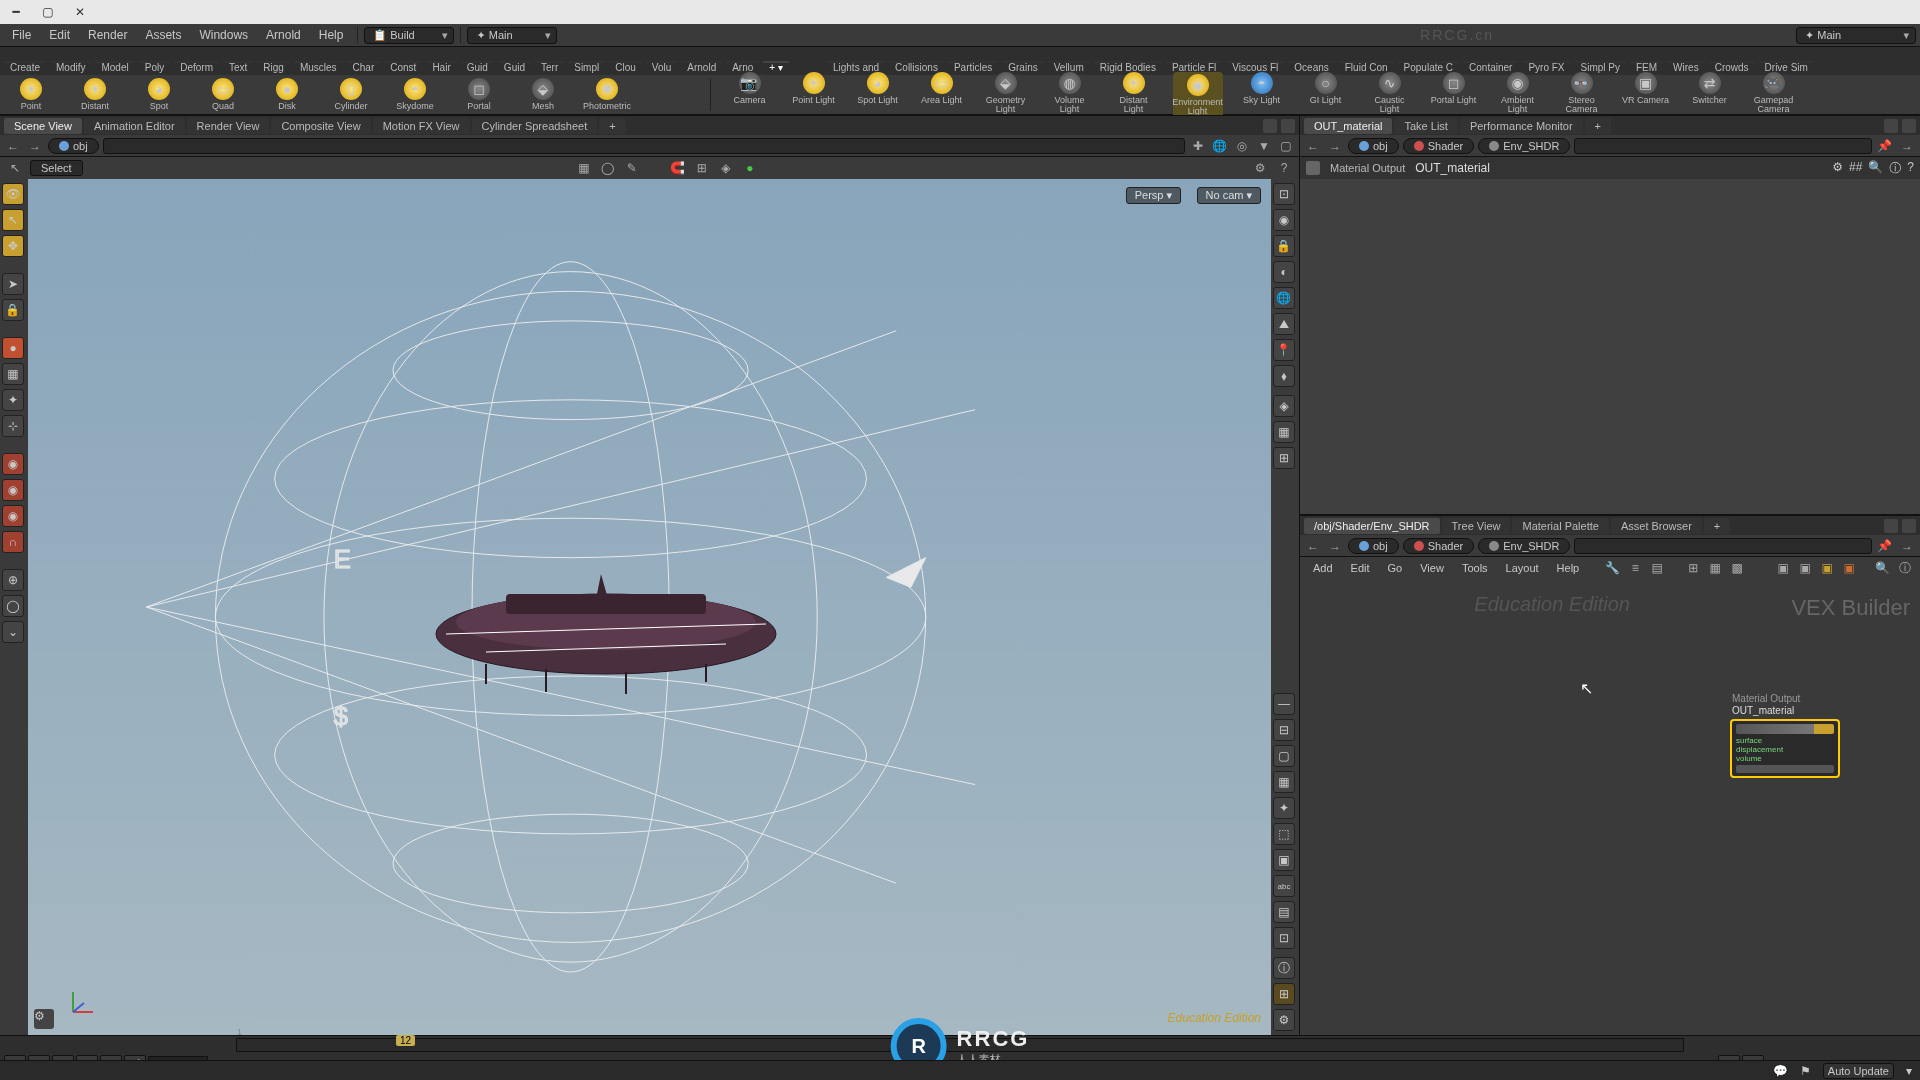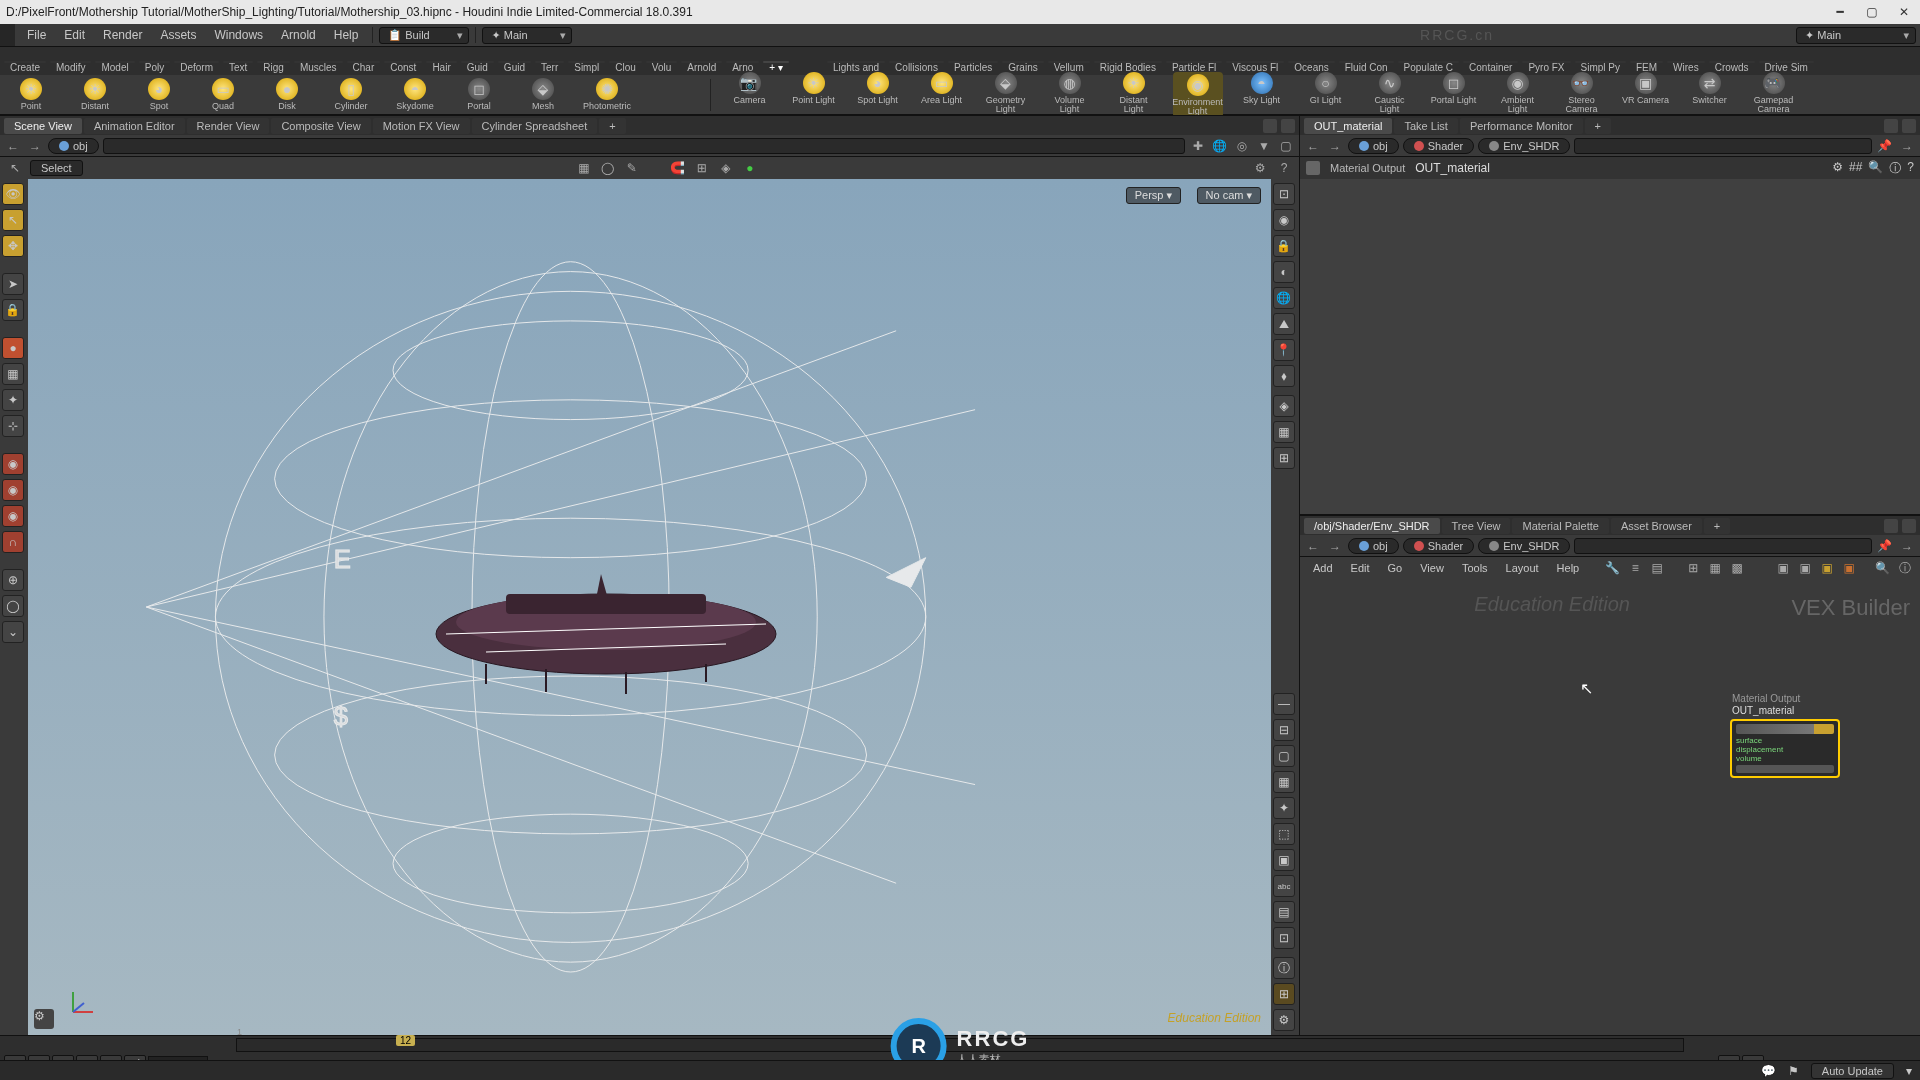--- a/index.html
+++ b/index.html
@@ -13,21 +13,21 @@
     --border: #1a1a1a;
     --viewport-sky-top: #88a5bb;
     --viewport-sky-bot: #a6b8c2;
   }
   * { box-sizing: border-box; margin:0; padding:0; font-family: Arial, sans-serif; }
   body { background: var(--bg-darkest); color: var(--text-light); overflow:hidden; width:1920px; height:1080px; position:relative; font-size:12px; }
   .titlebar { height:24px; background:#e8e8e8; color:#222; display:flex; align-items:center; padding:0 6px; justify-content:space-between; }
   .titlebar .title { font-size:12px; }
   .titlebar .winbtns { display:flex; gap:12px; }
   .titlebar .winbtn { width:20px; text-align:center; cursor:pointer; color:#333; }
-  .menubar { height:22px; background: var(--bg-dark); display:flex; align-items:center; padding:0 4px; gap:2px;margin-left:15px; }
+  .menubar { height:22px; background: var(--bg-dark); display:flex; align-items:center; padding:0 4px; gap:2px; }
   .menubar .mi { padding:2px 8px; font-size:12px; }
   .menubar .divider { width:1px; height:16px; background:#222; margin:0 4px; }
   .menubar .dropdown { background:#2a2a2a; border:1px solid #111; border-radius:3px; padding:1px 22px 1px 8px; position:relative; min-width:90px; font-size:11px; }
   .menubar .dropdown:after { content:"▾"; position:absolute; right:6px; top:1px; color:#aaa; }
   .shelfbar { height:16px; background: var(--bg-darker); display:flex; gap:4px; padding:14px 4px; border-top:1px solid #111; }
   .shelfbar .tab { font-size:10px; padding:1px 6px; background:#333; border-radius:2px; color:#bbb; }
   .shelfbar .tab.add { background:#444; color:#fff; }
   .toolshelf { height:40px; background: var(--bg-dark); display:flex; align-items:center; padding:0 6px; gap:14px; border-bottom:1px solid #111; }
   .toolshelf .shelfgroup { display:flex; gap:14px; }
   .toolshelf .divider { width:1px; height:32px; background:#222; }
@@ -98,30 +98,29 @@
   .timeline .frame-field { width:60px; background:#222; border:1px solid #111; color:#ddd; padding:1px 4px; font-size:11px; }
   .timeline .range-field { width:40px; background:#222; border:1px solid #111; color:#ddd; padding:1px 4px; font-size:11px; text-align:center; }
   .timeline .keylabel { font-size:11px; color:#bbb; padding:0 10px; }
   .timeline .btnwide { background:#333; border:1px solid #111; border-radius:3px; padding:2px 14px; font-size:11px; }
   .logo-center { position:absolute; left:50%; bottom:6px; transform:translateX(-50%); display:flex; align-items:center; gap:10px; }
   .logo-ring { width:56px; height:56px; border:6px solid #2aa0e6; border-radius:50%; display:flex; align-items:center; justify-content:center; color:#fff; font-weight:bold; font-size:20px; background:#1c3a55; }
   .logo-text { color:#eee; font-size:22px; font-weight:bold; letter-spacing:2px; }
   .logo-sub { color:#bbb; font-size:11px; }
 
   .footer { height:20px; background:#2a2a2a; display:flex; align-items:center; justify-content:flex-end; padding:0 8px; gap:12px; border-top:1px solid #111; position:absolute; bottom:0; left:0; right:0; }
-  .footer .pill { background:#333; border:1px solid #111; border-radius:3px; padding:1px 10px; font-size:11px; }
+  .footer .pill { background:#333; border:1px solid #111; border-radius:3px; padding:1px 4px; font-size:11px; }
 
   svg.wireframe { position:absolute; inset:0; width:100%; height:100%; }
   .ship { position:absolute; left:32%; top:45%; width:360px; height:130px; }
 </style>
 </head>
 <body>
 
 <div class="titlebar">
-  <span class="title">D:/PixelFront/Mothership Tutorial/MotherShip_Lighting/Tutorial/Mothership_03.hipnc - Houdini Indie Limited-Commercial 18.0.391</span>
   <div class="winbtns">
     <span class="winbtn">━</span>
     <span class="winbtn">▢</span>
     <span class="winbtn">✕</span>
   </div>
 </div>
 
 <div class="menubar">
   <span class="mi">File</span>
   <span class="mi">Edit</span>

